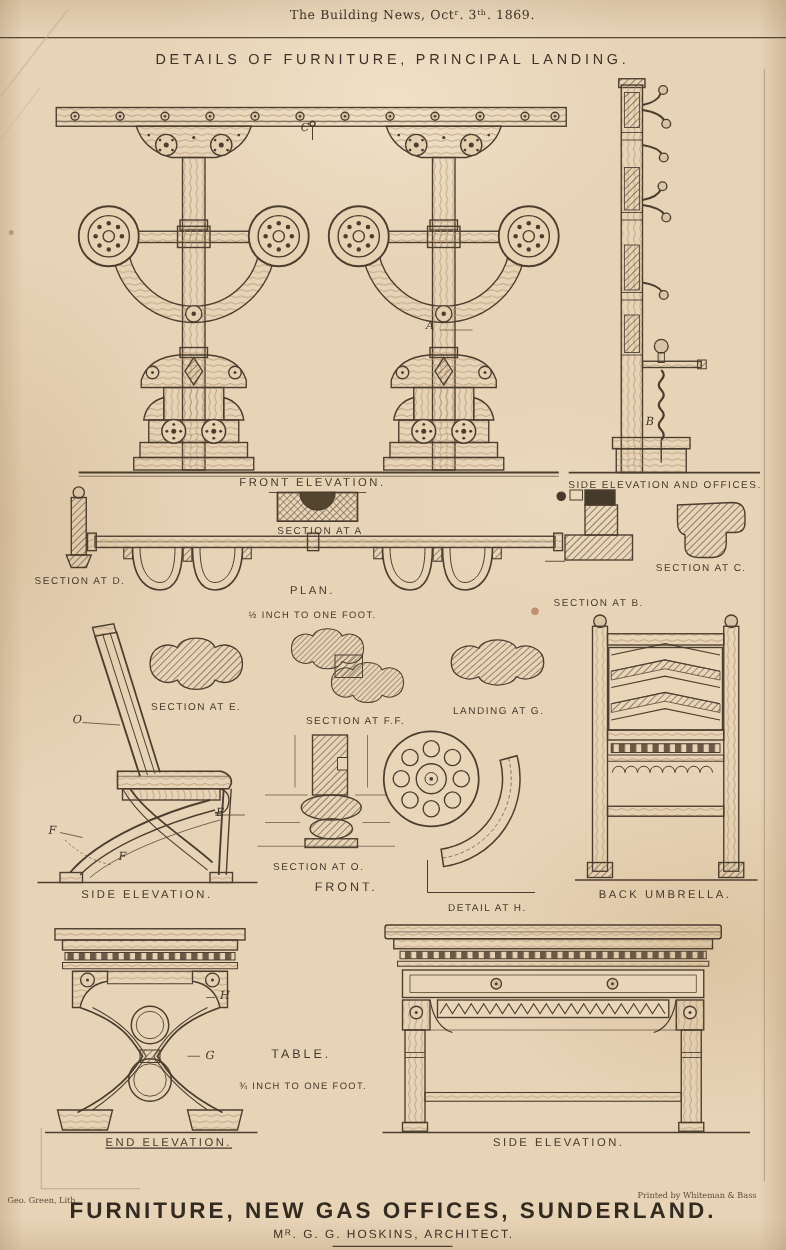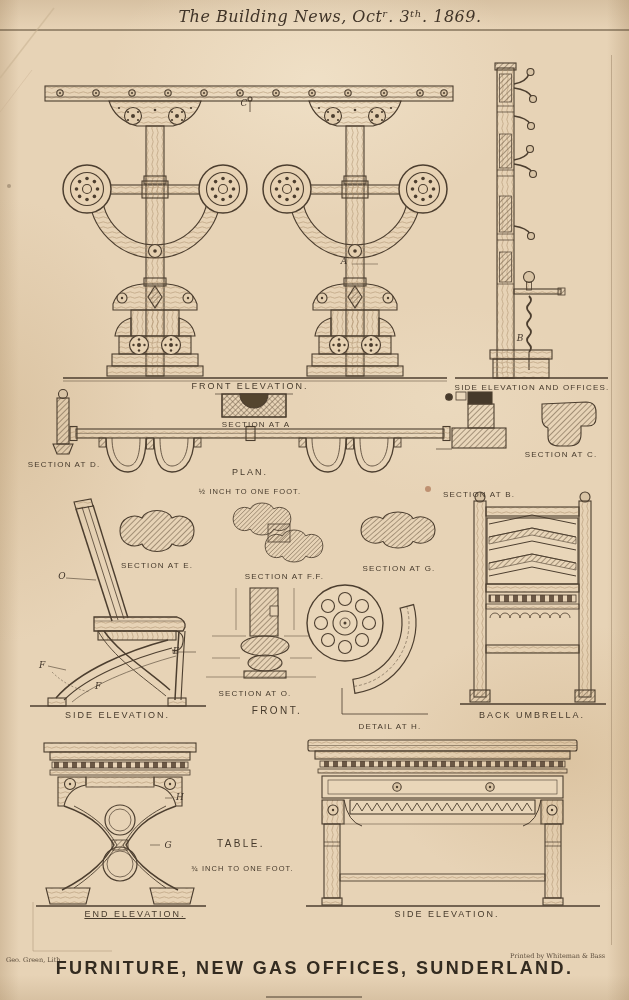--- a/index.html
+++ b/index.html
@@ -15,21 +15,21 @@
       linear-gradient(to left, rgba(160,130,92,.30) 0%, transparent 3.5%),
       linear-gradient(to bottom, rgba(160,130,92,.22) 0%, transparent 3%),
       linear-gradient(to top, rgba(160,130,92,.22) 0%, transparent 2.5%);
     font-family:"Liberation Sans",sans-serif;
   }
   .art{position:absolute;left:0;top:0;}
   .lbl{
     position:absolute;font-family:"Liberation Sans",sans-serif;color:#45392b;
     letter-spacing:1.8px;text-align:center;white-space:nowrap;font-size:8.5px;
   }
-  .mast{font-family:"DejaVu Serif",serif;font-style:italic;font-size:16px;letter-spacing:.5px;color:#403428;}
+  .mast{font-family:"DejaVu Serif",serif;font-size:10px;letter-spacing:.5px;color:#403428;}
   .title{font-size:11.5px;letter-spacing:3px;color:#3e3326;}
   .cap10{font-size:10px;letter-spacing:2.4px;}
   .fs9{font-size:9px;letter-spacing:2px;}
   .fs8{font-size:8px;letter-spacing:1.2px;}
   .fs75{font-size:7.5px;letter-spacing:1.1px;}
   .ref{font-family:"DejaVu Serif",serif;font-style:italic;font-size:9px;letter-spacing:0;color:#41352a;}
   .big{font-size:18px;font-weight:bold;letter-spacing:2.4px;color:#332b20;}
   .sub{font-size:9.5px;letter-spacing:1.6px;color:#3c3125;}
   .tiny{font-size:6.5px;letter-spacing:0;color:#5c4d3c;font-family:"DejaVu Serif",serif;}
   .left{text-align:left;}.right{text-align:left;}
@@ -435,38 +435,39 @@
     <rect x="340" y="874" width="205" height="7" fill="url(#wgh)" stroke-width=".9"></rect>
     <rect x="322" y="898" width="20" height="7" fill="url(#wgh)"></rect>
     <rect x="543" y="898" width="20" height="7" fill="url(#wgh)"></rect>
     <line x1="306" y1="906" x2="600" y2="906" stroke-width="1.3"></line>
   </g>
 
   <line x1="266" y1="997" x2="362" y2="997" stroke="#4c3e2f" stroke-width="1"></line>
 </svg>
 
   <div class="lbl mast" style="left:170px;top:7px;width:320px;">The Building News, Octʳ. 3ᵗʰ. 1869.</div>
+  <div class="lbl title" style="left:64px;top:42px;width:500px;">DETAILS OF FURNITURE, PRINCIPAL LANDING.</div>
 
   <div class="lbl ref" style="left:336px;top:256px;width:16px;">A</div>
   <div class="lbl ref" style="left:238px;top:98px;width:12px;">C</div>
   <div class="lbl ref" style="left:514px;top:333px;width:12px;">B</div>
 
   <div class="lbl fs9" style="left:155px;top:381px;width:190px;">FRONT ELEVATION.</div>
   <div class="lbl fs8" style="left:438px;top:383px;width:188px;">SIDE ELEVATION AND OFFICES.</div>
 
   <div class="lbl fs8" style="left:186px;top:420px;width:140px;">SECTION AT A</div>
   <div class="lbl fs8" style="left:8px;top:460px;width:112px;">SECTION AT D.</div>
   <div class="lbl fs9" style="left:195px;top:467px;width:110px;">PLAN.</div>
   <div class="lbl fs75" style="left:175px;top:487px;width:150px;">½ INCH TO ONE FOOT.</div>
-  <div class="lbl fs8" style="left:414px;top:490px;width:130px;">SECTION AT B.</div>
+  <div class="lbl fs8" style="left:414px;top:478px;width:130px;">SECTION AT B.</div>
   <div class="lbl fs8" style="left:502px;top:450px;width:118px;">SECTION AT C.</div>
 
   <div class="lbl fs8" style="left:97px;top:561px;width:120px;">SECTION AT E.</div>
   <div class="lbl fs8" style="left:222px;top:572px;width:125px;">SECTION AT F.F.</div>
-  <div class="lbl fs8" style="left:340px;top:564px;width:118px;">SECTION AT G.</div>
+  <div class="lbl fs8" style="left:340px;top:564px;width:118px;">LANDING AT G.</div>
   <div class="lbl fs9" style="left:55px;top:710px;width:125px;">SIDE ELEVATION.</div>
   <div class="lbl fs8" style="left:195px;top:689px;width:120px;">SECTION AT O.</div>
   <div class="lbl cap10" style="left:222px;top:705px;width:110px;">FRONT.</div>
   <div class="lbl fs8" style="left:330px;top:722px;width:120px;">DETAIL AT H.</div>
   <div class="lbl fs9" style="left:468px;top:710px;width:128px;">BACK UMBRELLA.</div>
 
   <div class="lbl ref" style="left:56px;top:571px;width:12px;">O</div>
   <div class="lbl ref" style="left:170px;top:646px;width:12px;">E</div>
   <div class="lbl ref" style="left:36px;top:660px;width:12px;">F</div>
   <div class="lbl ref" style="left:92px;top:681px;width:12px;">F</div>
@@ -474,14 +475,15 @@
   <div class="lbl cap10" style="left:186px;top:838px;width:110px;">TABLE.</div>
   <div class="lbl fs75" style="left:170px;top:864px;width:145px;">¾ INCH TO ONE FOOT.</div>
   <div class="lbl fs9" style="left:70px;top:909px;width:130px;text-decoration:underline;">END ELEVATION.</div>
   <div class="lbl fs9" style="left:382px;top:909px;width:130px;">SIDE ELEVATION.</div>
   <div class="lbl ref" style="left:174px;top:792px;width:12px;">H</div>
   <div class="lbl ref" style="left:162px;top:840px;width:12px;">G</div>
 
   <div class="lbl tiny left" style="left:6px;top:956px;width:100px;">Geo. Green, Lith.</div>
   <div class="lbl tiny right" style="left:510px;top:952px;width:114px;">Printed by Whiteman &amp; Bass</div>
   <div class="lbl big" style="left:40px;top:958px;width:549px;">FURNITURE, NEW GAS OFFICES, SUNDERLAND.</div>
+  <div class="lbl sub" style="left:150px;top:982px;width:330px;">Mᴿ. G. G. HOSKINS, ARCHITECT.</div>
 
 </div>
 
 </body></html>

